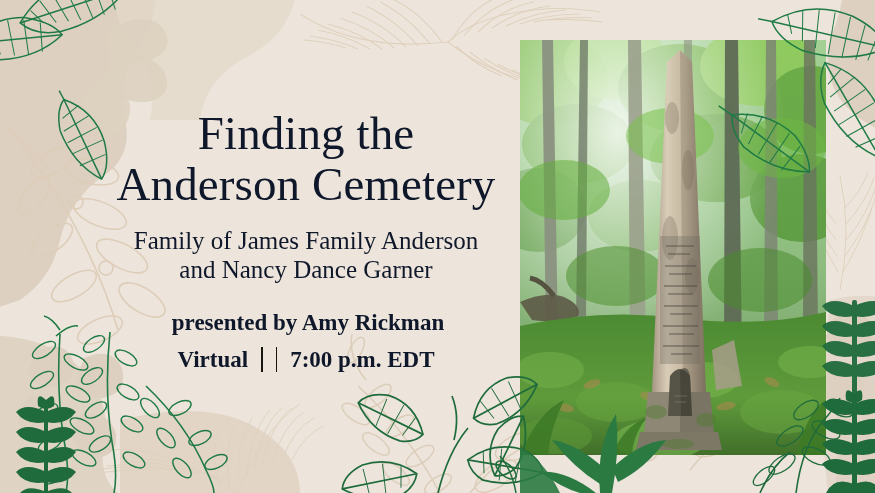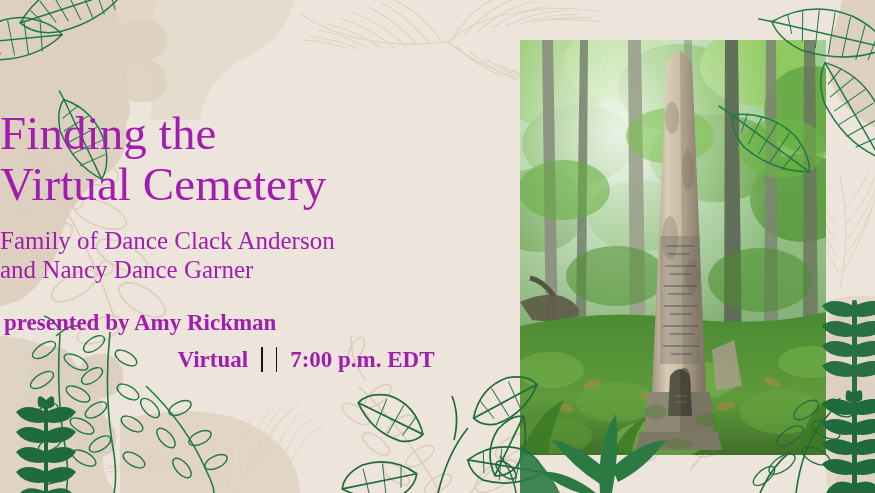--- a/index.html
+++ b/index.html
@@ -16,21 +16,21 @@
   #deco-back{z-index:1;}
   #deco-front{z-index:3;pointer-events:none;}
   #photo-wrap{
     position:absolute;left:520px;top:40px;width:306px;height:415px;z-index:2;
     overflow:hidden;background:#3f6a34;
   }
   #photo-wrap svg{display:block;width:306px;height:415px;}
 
   #text-block{
     position:absolute;left:0px;top:108px;width:612px;z-index:4;
-    text-align:left;color:#a21caf;
+    text-align:center;color:#0f172a;
   }
   .title{
     font-size:47px;line-height:1.08;font-weight:400;
     letter-spacing:.1px;margin:0;
   }
   .title .l2{display:block;}
   .subtitle{
     font-size:25px;line-height:1.16;font-weight:400;
     margin:16px 0 0 0;
   }
@@ -612,24 +612,24 @@
 
     <g stroke="#1f6b3c" stroke-width="1.5" fill="none">
       <path d="M 516 493 Q 512 470 500 456"></path>
       <ellipse cx="506" cy="470" rx="12" ry="6" transform="rotate(40 506 470)"></ellipse>
     </g>
   </svg>
 
   <div id="text-block">
     <h1 class="title">
       <span>Finding the</span>
-      <span class="l2">Virtual Cemetery</span>
+      <span class="l2">Anderson Cemetery</span>
     </h1>
     <p class="subtitle">
-      <span>Family of Dance Clack Anderson</span>
+      <span>Family of James Family Anderson</span>
       <span class="s2">and Nancy Dance Garner</span>
     </p>
     <p class="presenter">presented by Amy Rickman</p>
     <div class="detail">
       <span>Virtual</span>
       <span class="sep"></span>
       <span class="sep"></span>
       <span>7:00 p.m. EDT</span>
     </div>
   </div>

